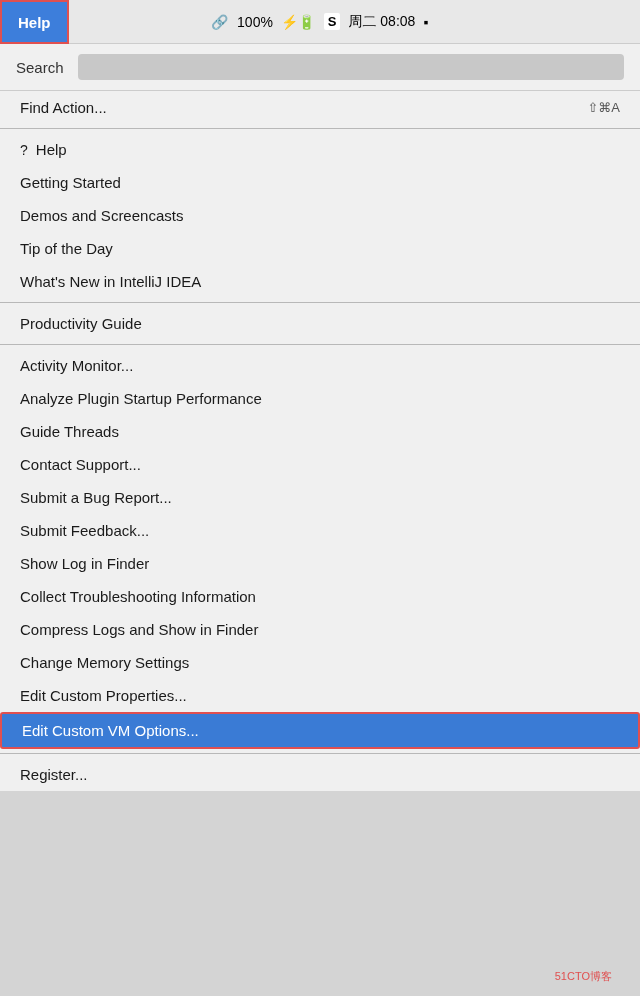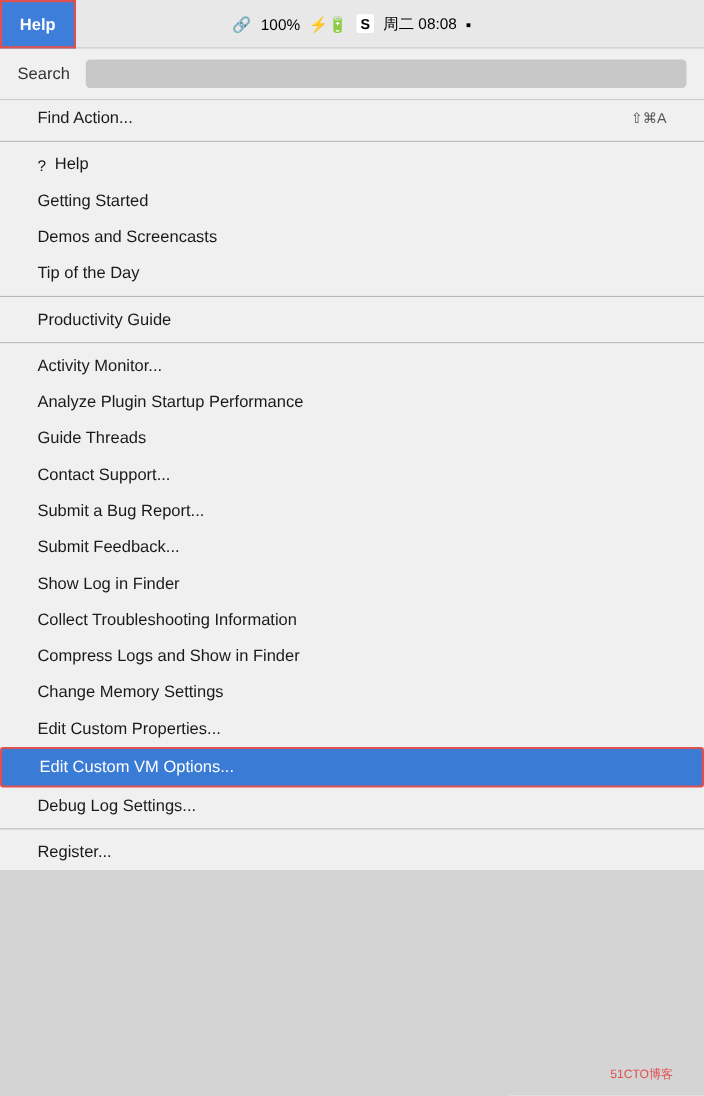--- a/index.html
+++ b/index.html
@@ -90,21 +90,21 @@
       border-radius: 4px;
       padding: 0 8px;
       font-size: 14px;
       outline: none;
     }
 
     
     .menu-item {
       display: flex;
       align-items: center;
-      padding: 8px 34px;
+      padding: 8px 20px;
       cursor: pointer;
       color: #1a1a1a;
       font-size: 15px;
       position: relative;
       white-space: nowrap;
     }
 
     .menu-item.highlighted {
       background: #3a7bd5;
       color: #fff;
@@ -182,20 +182,23 @@
       </div>
       <div class="menu-item">
         <span>Getting Started</span>
       </div>
       <div class="menu-item">
         <span>Demos and Screencasts</span>
       </div>
       <div class="menu-item">
         <span>Tip of the Day</span>
       </div>
+      <div class="menu-item">
+        <span>What's New in IntelliJ IDEA</span>
+      </div>
       <div class="menu-section-divider"></div>
       <div class="menu-item">
         <span>Productivity Guide</span>
       </div>
       <div class="menu-section-divider"></div>
       <div class="menu-item">
         <span>Activity Monitor...</span>
       </div>
       <div class="menu-item">
         <span>Analyze Plugin Startup Performance</span>
@@ -223,23 +226,20 @@
       </div>
       <div class="menu-item">
         <span>Change Memory Settings</span>
       </div>
       <div class="menu-item">
         <span>Edit Custom Properties...</span>
       </div>
       <div class="menu-item highlighted">
         <span>Edit Custom VM Options...</span>
       </div>
-      <div class="menu-item">
-        <span>Debug Log Settings...</span>
-      </div>
       <div class="menu-section-divider"></div>
       <div class="menu-item">
         <span>Register...</span>
       </div>
     </div>
 
 </div>
 
 <div class="watermark">51CTO博客</div>
 

